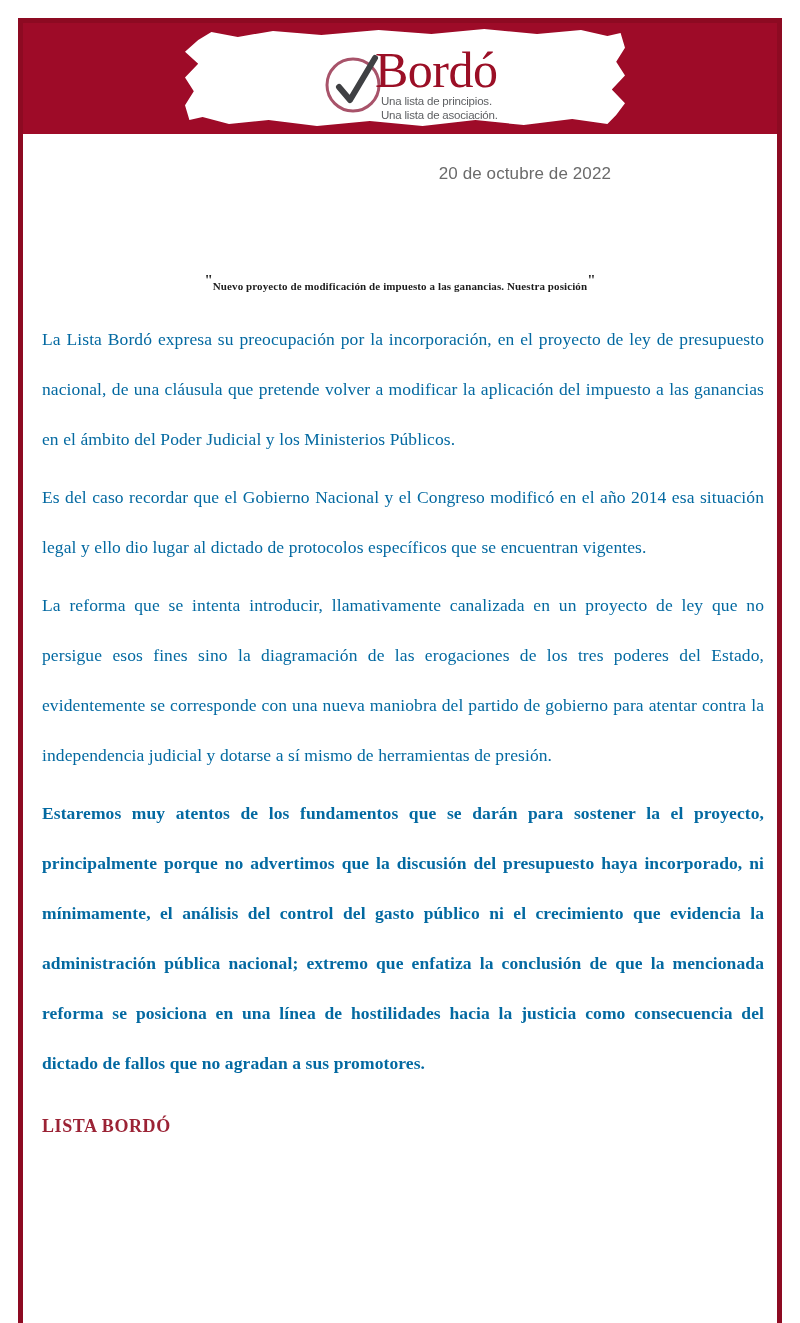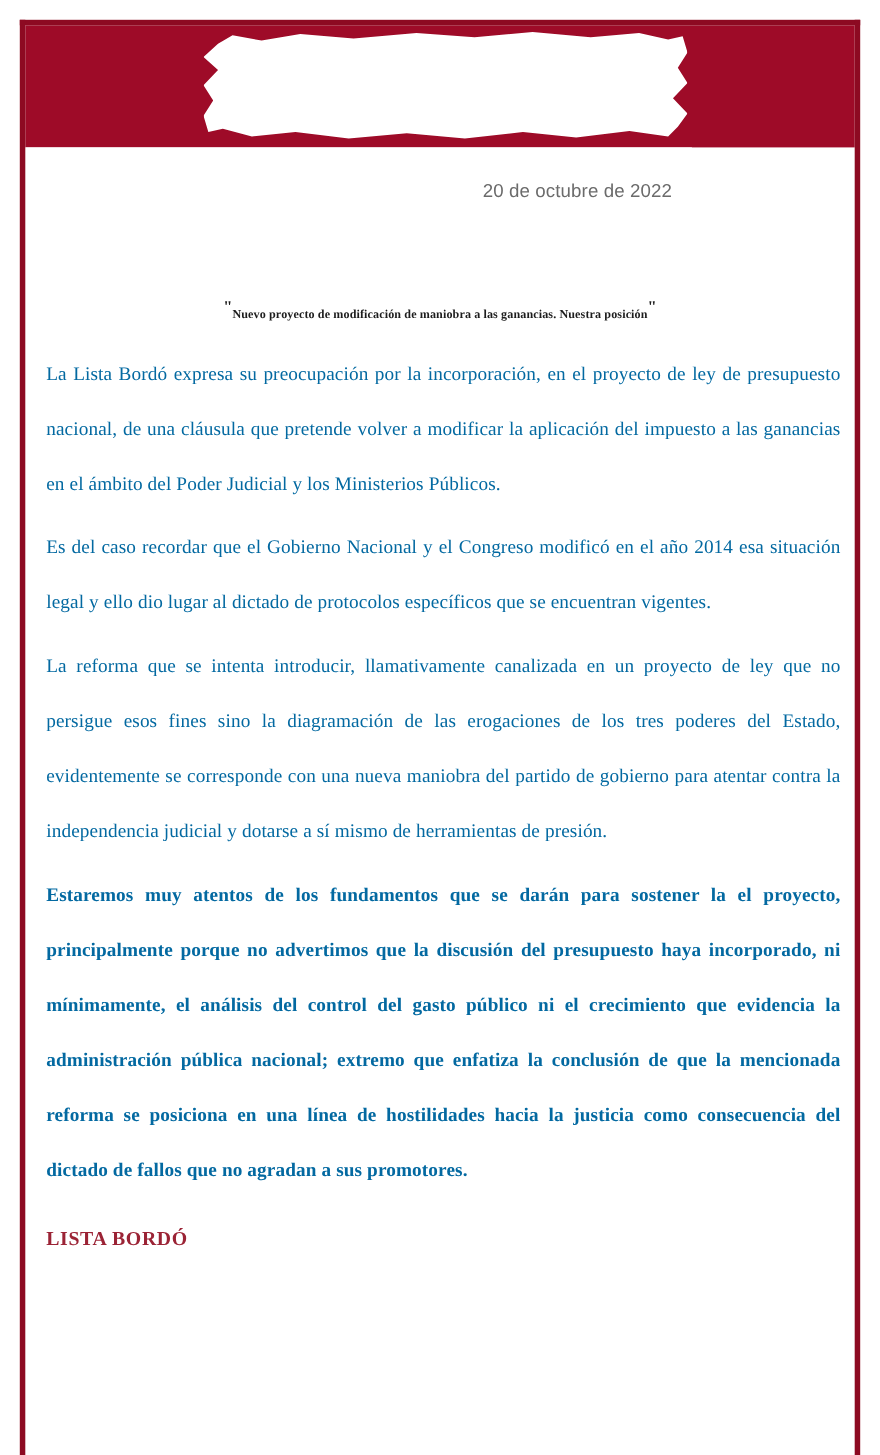--- a/index.html
+++ b/index.html
@@ -183,28 +183,39 @@
   }
 </style>
 </head>
 <body>
 
 <div class="page">
 
   <div class="masthead">
     <div class="brush"></div>
 
+    <div class="logo">
+      <svg class="logo-check" viewBox="0 0 64 64">
+        <circle cx="30" cy="32" r="26" fill="none" stroke="#a8536a" stroke-width="3"></circle>
+        <path d="M16 34 L27 47 L52 5" fill="none" stroke="#3f4043" stroke-width="6" stroke-linecap="round" stroke-linejoin="round"></path>
+      </svg>
+      <div class="logo-word">Bordó</div>
+      <div class="logo-tag">
+        <span>Una lista de principios.</span>
+        <span>Una lista de asociación.</span>
+      </div>
+    </div>
   </div>
 
   <div class="sheet">
 
     <div class="date-line">20 de octubre de 2022</div>
 
     <div class="doc-title">
-      <span class="q">"</span><span>Nuevo proyecto de modificación de maniobra a las ganancias. Nuestra posición</span><span class="q">"</span>
+      <span class="q">"</span><span>Nuevo proyecto de modificación de impuesto a las ganancias. Nuestra posición</span><span class="q">"</span>
     </div>
 
     <div class="content">
       <p class="para">La Lista Bordó expresa su preocupación por la incorporación, en el proyecto de ley de presupuesto nacional, de una cláusula que pretende volver a modificar la aplicación del impuesto a las ganancias en el ámbito del Poder Judicial y los Ministerios Públicos.</p>
       <p class="para">Es del caso recordar que el Gobierno Nacional y el Congreso modificó en el año 2014 esa situación legal y ello dio lugar al dictado de protocolos específicos que se encuentran vigentes.</p>
       <p class="para">La reforma que se intenta introducir, llamativamente canalizada en un proyecto de ley que no persigue esos fines sino la diagramación de las erogaciones de los tres poderes del Estado, evidentemente se corresponde con una nueva maniobra del partido de gobierno para atentar contra la independencia judicial y dotarse a sí mismo de herramientas de presión.</p>
       <p class="para">Estaremos muy atentos de los fundamentos que se darán para sostener la el proyecto, principalmente porque no advertimos que la discusión del presupuesto haya incorporado, ni mínimamente, el análisis del control del gasto público ni el crecimiento que evidencia la administración pública nacional; extremo que enfatiza la conclusión de que la mencionada reforma se posiciona en una línea de hostilidades hacia la justicia como consecuencia del dictado de fallos que no agradan a sus promotores.</p>
       <div class="signature">LISTA BORDÓ</div>
     </div>
 

